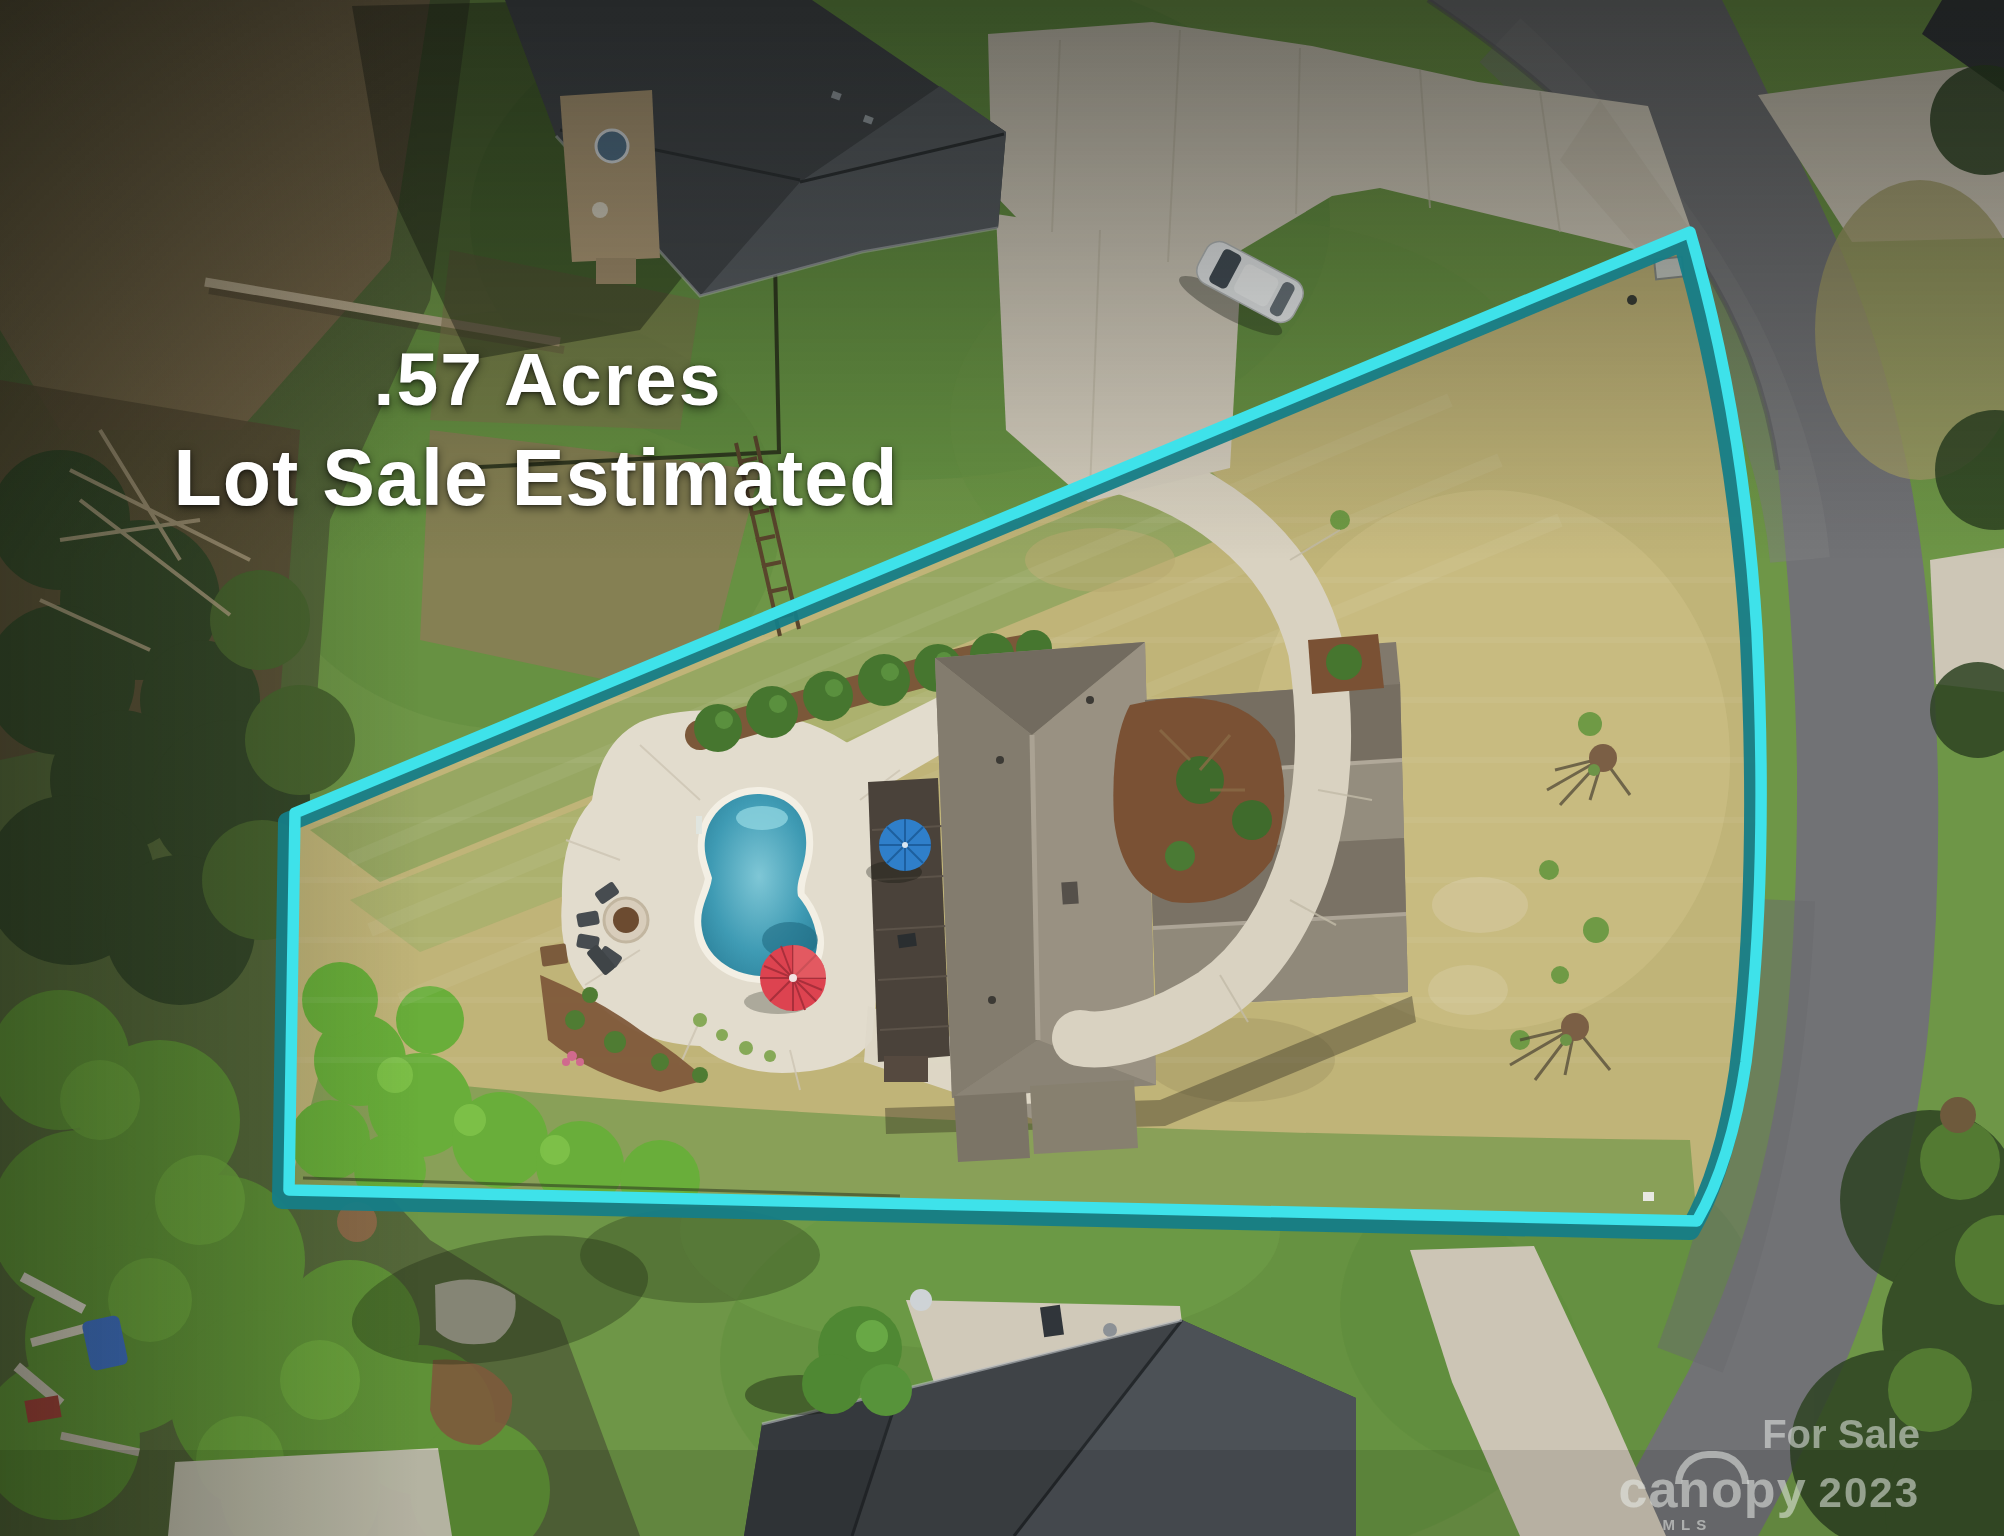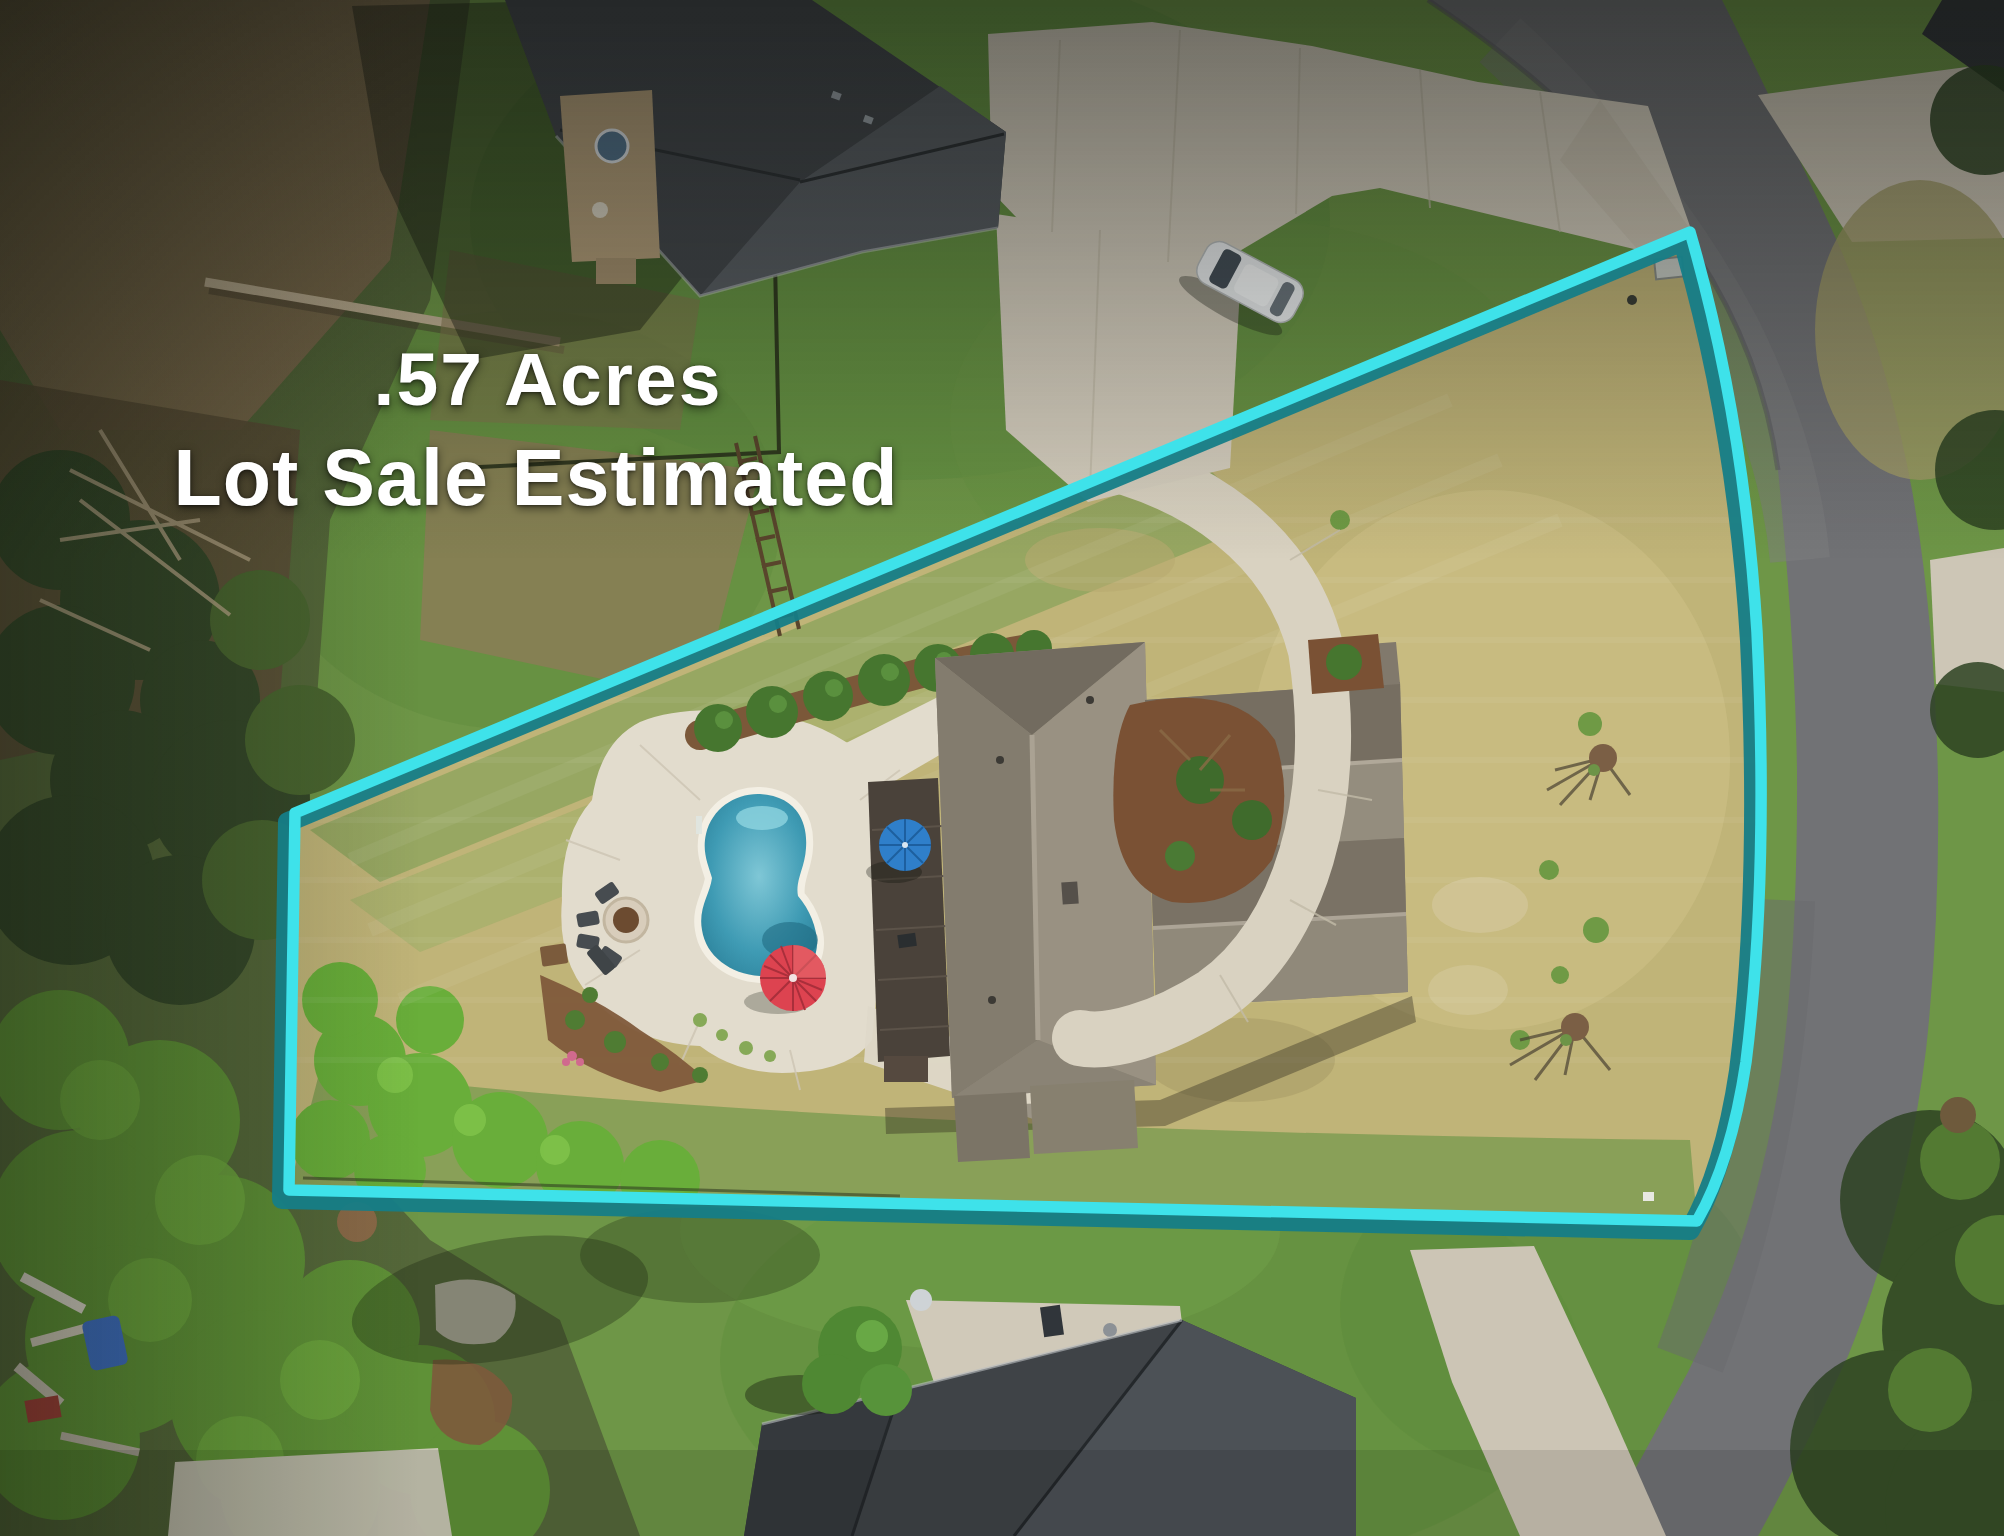--- a/index.html
+++ b/index.html
@@ -462,13 +462,24 @@
 
   <g fill="none" stroke-linejoin="round">
     <path d="M295,813 L1690,232 Q1744,418 1757,632 Q1769,878 1746,1062 Q1731,1162 1697,1221 L289,1190 Z" stroke="var(--lot-line-shadow,#157d87)" stroke-width="20" transform="translate(-7,9)" opacity="0.95"></path>
     <path d="M295,813 L1690,232 Q1744,418 1757,632 Q1769,878 1746,1062 Q1731,1162 1697,1221 L289,1190 Z" stroke="var(--lot-line,#3ee2ea)" stroke-width="11.5"></path>
   </g>
 </svg>
 
 <div class="overlay-text acreage">.57 Acres</div>
 <div class="overlay-text disclaimer">Lot Sale Estimated</div>
 
+<div class="watermark">
+  <div class="wm-status">For Sale</div>
+  <div class="wm-brandrow">
+    <span class="wm-canopy-wrap">
+      <span class="wm-canopy">canopy</span>
+      <span class="wm-arch"></span>
+      <span class="wm-mls">MLS</span>
+    </span>
+    <span class="wm-year">2023</span>
+  </div>
 </div>
+</div>
 
 </body></html>

